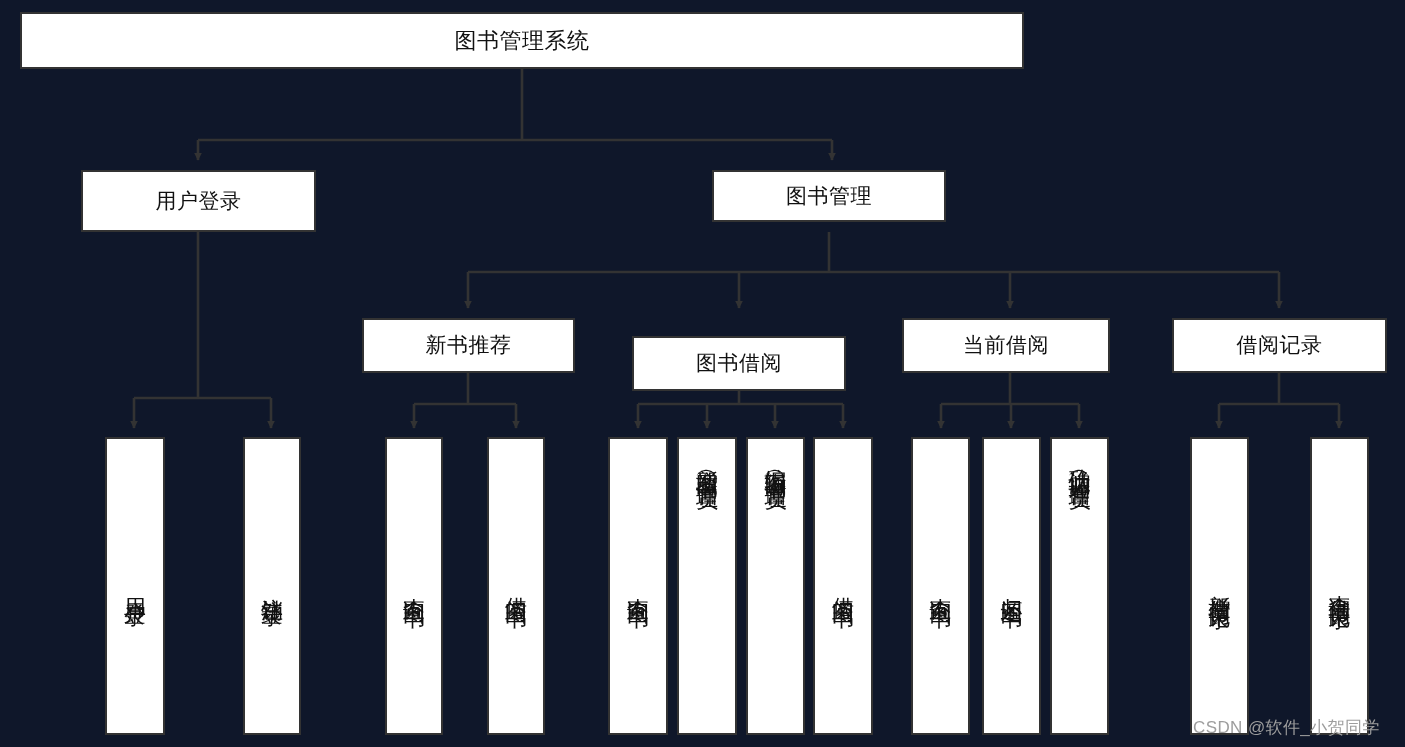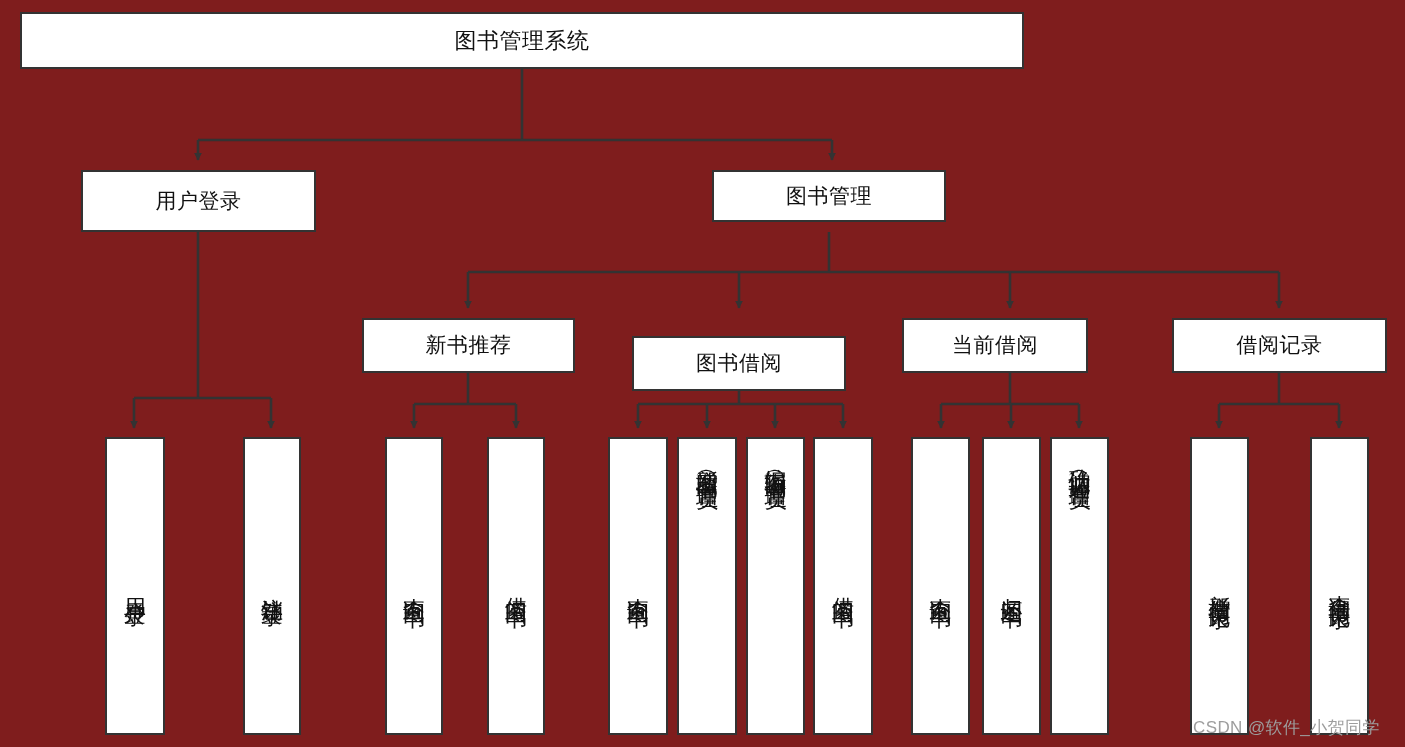--- a/index.html
+++ b/index.html
@@ -8,21 +8,21 @@
     background: #ffffff;
   }
   body {
     font-family: "Liberation Sans", "DejaVu Sans", sans-serif;
     color: #1a1a1a;
   }
   #canvas {
     position: relative;
     width: 1405px;
     height: 747px;
-    background: #7f1d1d;
+    background: #0f172a;
     overflow: hidden;
   }
   #edges {
     position: absolute;
     left: 0;
     top: 0;
     width: 1405px;
     height: 747px;
     pointer-events: none;
   }
@@ -132,21 +132,21 @@
   <div class="node" style="left:712px; top:170px; width:234px; height:52px;">
     <span class="node-label">图书管理</span>
   </div>
 
   <div class="node" style="left:362px; top:318px; width:213px; height:55px;text-align:center;">
     <span class="node-label">新书推荐</span>
   </div>
   <div class="node" style="left:632px; top:336px; width:214px; height:55px;">
     <span class="node-label">图书借阅</span>
   </div>
-  <div class="node" style="left:902px; top:318px; width:186px; height:55px;">
+  <div class="node" style="left:902px; top:318px; width:208px; height:55px;">
     <span class="node-label">当前借阅</span>
   </div>
   <div class="node" style="left:1172px; top:318px; width:215px; height:55px;justify-content:center;">
     <span class="node-label">借阅记录</span>
   </div>
 
   <div class="node leaf centered" style="left:105px; top:437px; width:60px; height:298px;">
     <span class="node-label">用户登录</span>
   </div>
   <div class="node leaf centered" style="left:243px; top:437px; width:58px; height:298px;">

